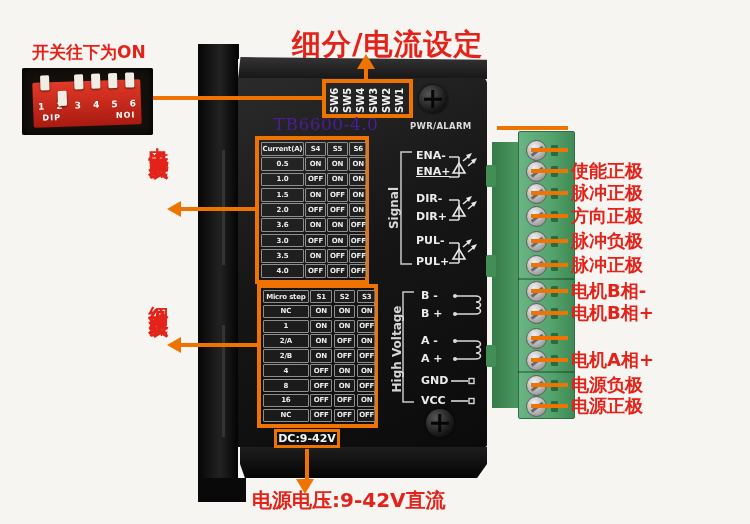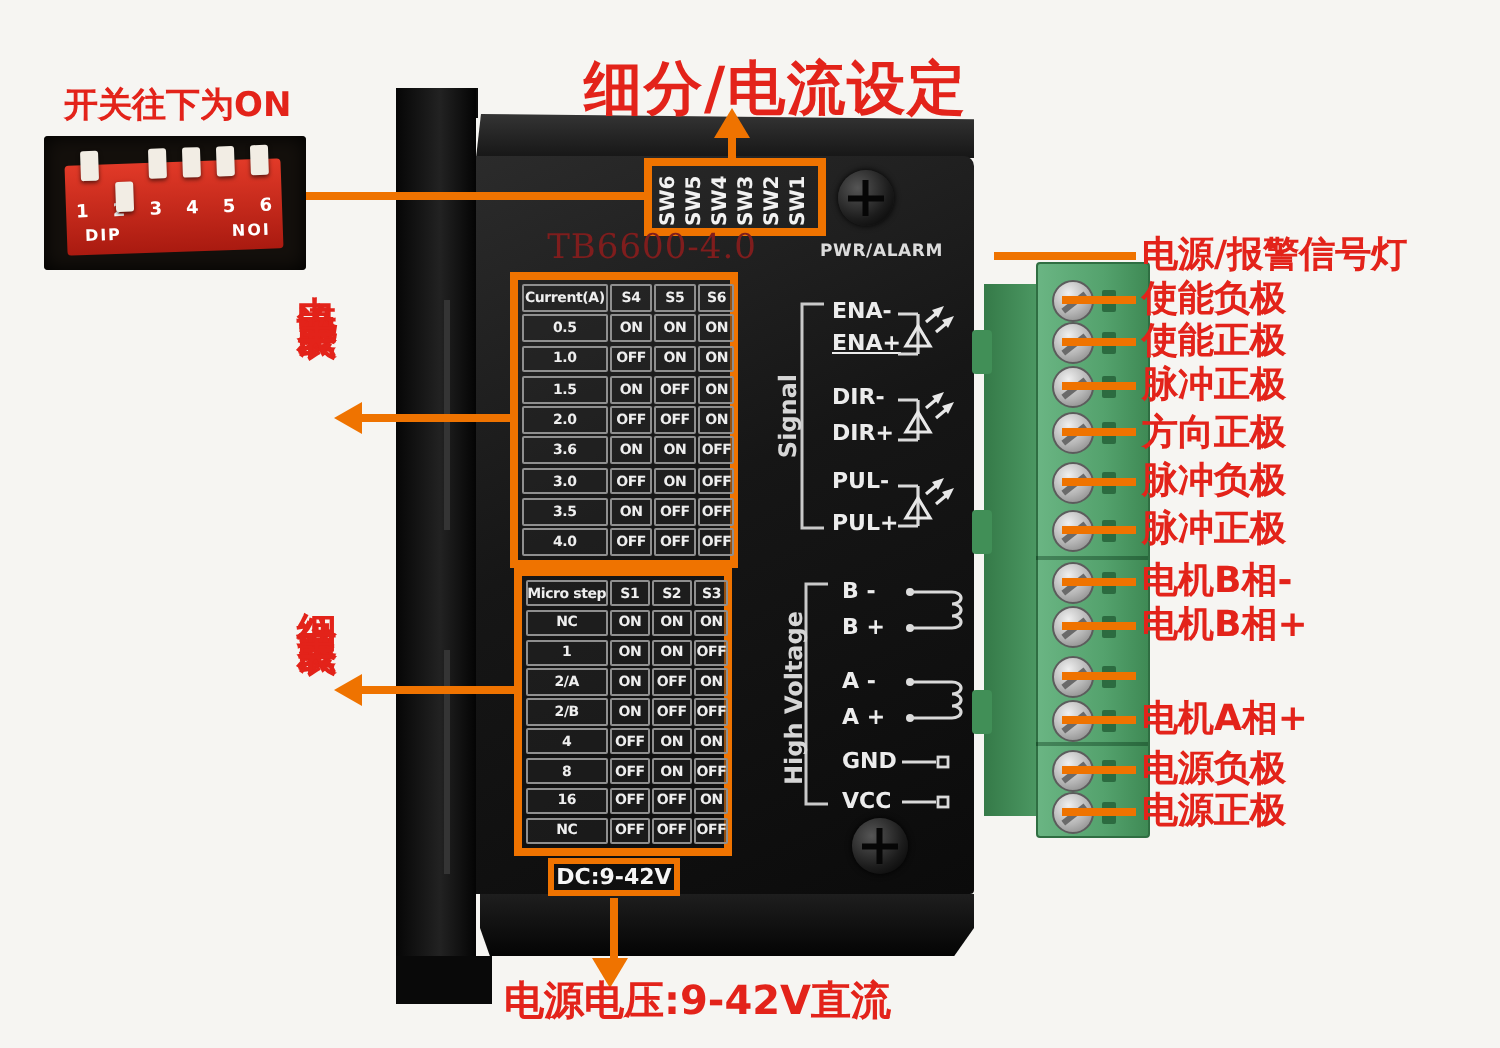--- a/index.html
+++ b/index.html
@@ -25,21 +25,21 @@
   .obox{position:absolute;border:4px solid #ef7300;box-sizing:border-box;}
   .tbl{position:absolute;inset:2px;display:grid;grid-template-columns:42% 20% 20% 18%;
        grid-auto-rows:1fr;gap:1.5px;}
   .cell{border:1px solid #8f8f8f;border-radius:1px;background:rgba(40,40,40,.45);
         color:#eee;font-size:7px;font-weight:bold;letter-spacing:-0.2px;
         display:flex;align-items:center;justify-content:center;white-space:nowrap;overflow:hidden;}
   #sw-box{left:322px;top:79px;width:91px;height:39px;display:flex;flex-direction:row;
           justify-content:space-between;padding:1px 3px;}
   .sw-label{writing-mode:vertical-rl;transform:rotate(180deg);font-size:10px;font-weight:bold;
             color:#f2f2f2;line-height:12px;}
-  #model{left:256px;top:114px;width:140px;text-align:center;color:#7f1d1d;
+  #model{left:256px;top:114px;width:140px;text-align:center;color:#4c1d95;
          font-family:"DejaVu Serif",serif;font-size:17px;letter-spacing:0.5px;}
   #pwr-label{left:410px;top:121px;color:#dcdcdc;font-size:8.5px;font-weight:bold;letter-spacing:0.3px;}
   #dc-box{left:274px;top:429px;width:66px;height:19px;border-width:3px;color:#f5f5f5;
           font-size:11px;font-weight:bold;text-align:center;line-height:13px;}
   .screw{position:absolute;width:28px;height:28px;border-radius:50%;
     background:radial-gradient(circle at 35% 32%,#555,#1c1c1c 60%,#000);box-shadow:0 0 3px #000;}
   .screw i{position:absolute;left:50%;top:50%;width:18px;height:2.5px;background:#060606;
            transform:translate(-50%,-50%);}
   .screw i.v{transform:translate(-50%,-50%) rotate(90deg);}
   
@@ -153,21 +153,21 @@
         <div class="cell">3.5</div>
         <div class="cell">ON</div>
         <div class="cell">OFF</div>
         <div class="cell">OFF</div>
         <div class="cell">4.0</div>
         <div class="cell">OFF</div>
         <div class="cell">OFF</div>
         <div class="cell">OFF</div>
       </div>
   </div>
-  <div class="obox" id="micro-box" style="left:257px;top:284px;width:109px;height:144px;">
+  <div class="obox" id="micro-box" style="left:257px;top:284px;width:121px;height:144px;">
     <div class="tbl" id="micro-tbl">
         <div class="cell">Micro step</div>
         <div class="cell">S1</div>
         <div class="cell">S2</div>
         <div class="cell">S3</div>
         <div class="cell">NC</div>
         <div class="cell">ON</div>
         <div class="cell">ON</div>
         <div class="cell">ON</div>
         <div class="cell">1</div>
@@ -354,23 +354,21 @@
     <div class="t-slot" style="top: 355px;"></div>
     <div class="t-screw" style="top: 375px;">
       <i></i>
     </div>
     <div class="t-slot" style="top: 380px;"></div>
     <div class="t-screw" style="top: 396px;">
       <i></i>
     </div>
     <div class="t-slot" style="top: 401px;"></div>
     <div class="oline" style="left: 497px; top: 126px; width: 71px; height: 4px;"></div>
-    <div class="rlabel red" style="top: 117px;">电源/报警信号灯</div>
     <div class="oline" style="left: 531px; top: 148px; width: 37px; height: 4px;"></div>
-    <div class="rlabel red" style="top: 139px;">使能负极</div>
     <div class="oline" style="left: 531px; top: 169px; width: 37px; height: 4px;"></div>
     <div class="rlabel red" style="top: 160px;">使能正极</div>
     <div class="oline" style="left: 531px; top: 191px; width: 37px; height: 4px;"></div>
     <div class="rlabel red" style="top: 182px;">脉冲正极</div>
     <div class="oline" style="left: 531px; top: 214px; width: 37px; height: 4px;"></div>
     <div class="rlabel red" style="top: 205px; font-family: Liberation Serif, serif;">方向正极</div>
     <div class="oline" style="left: 531px; top: 239px; width: 37px; height: 4px;"></div>
     <div class="rlabel red" style="top: 230px;">脉冲负极</div>
     <div class="oline" style="left: 531px; top: 263px; width: 37px; height: 4px;"></div>
     <div class="rlabel red" style="top: 254px;">脉冲正极</div>

